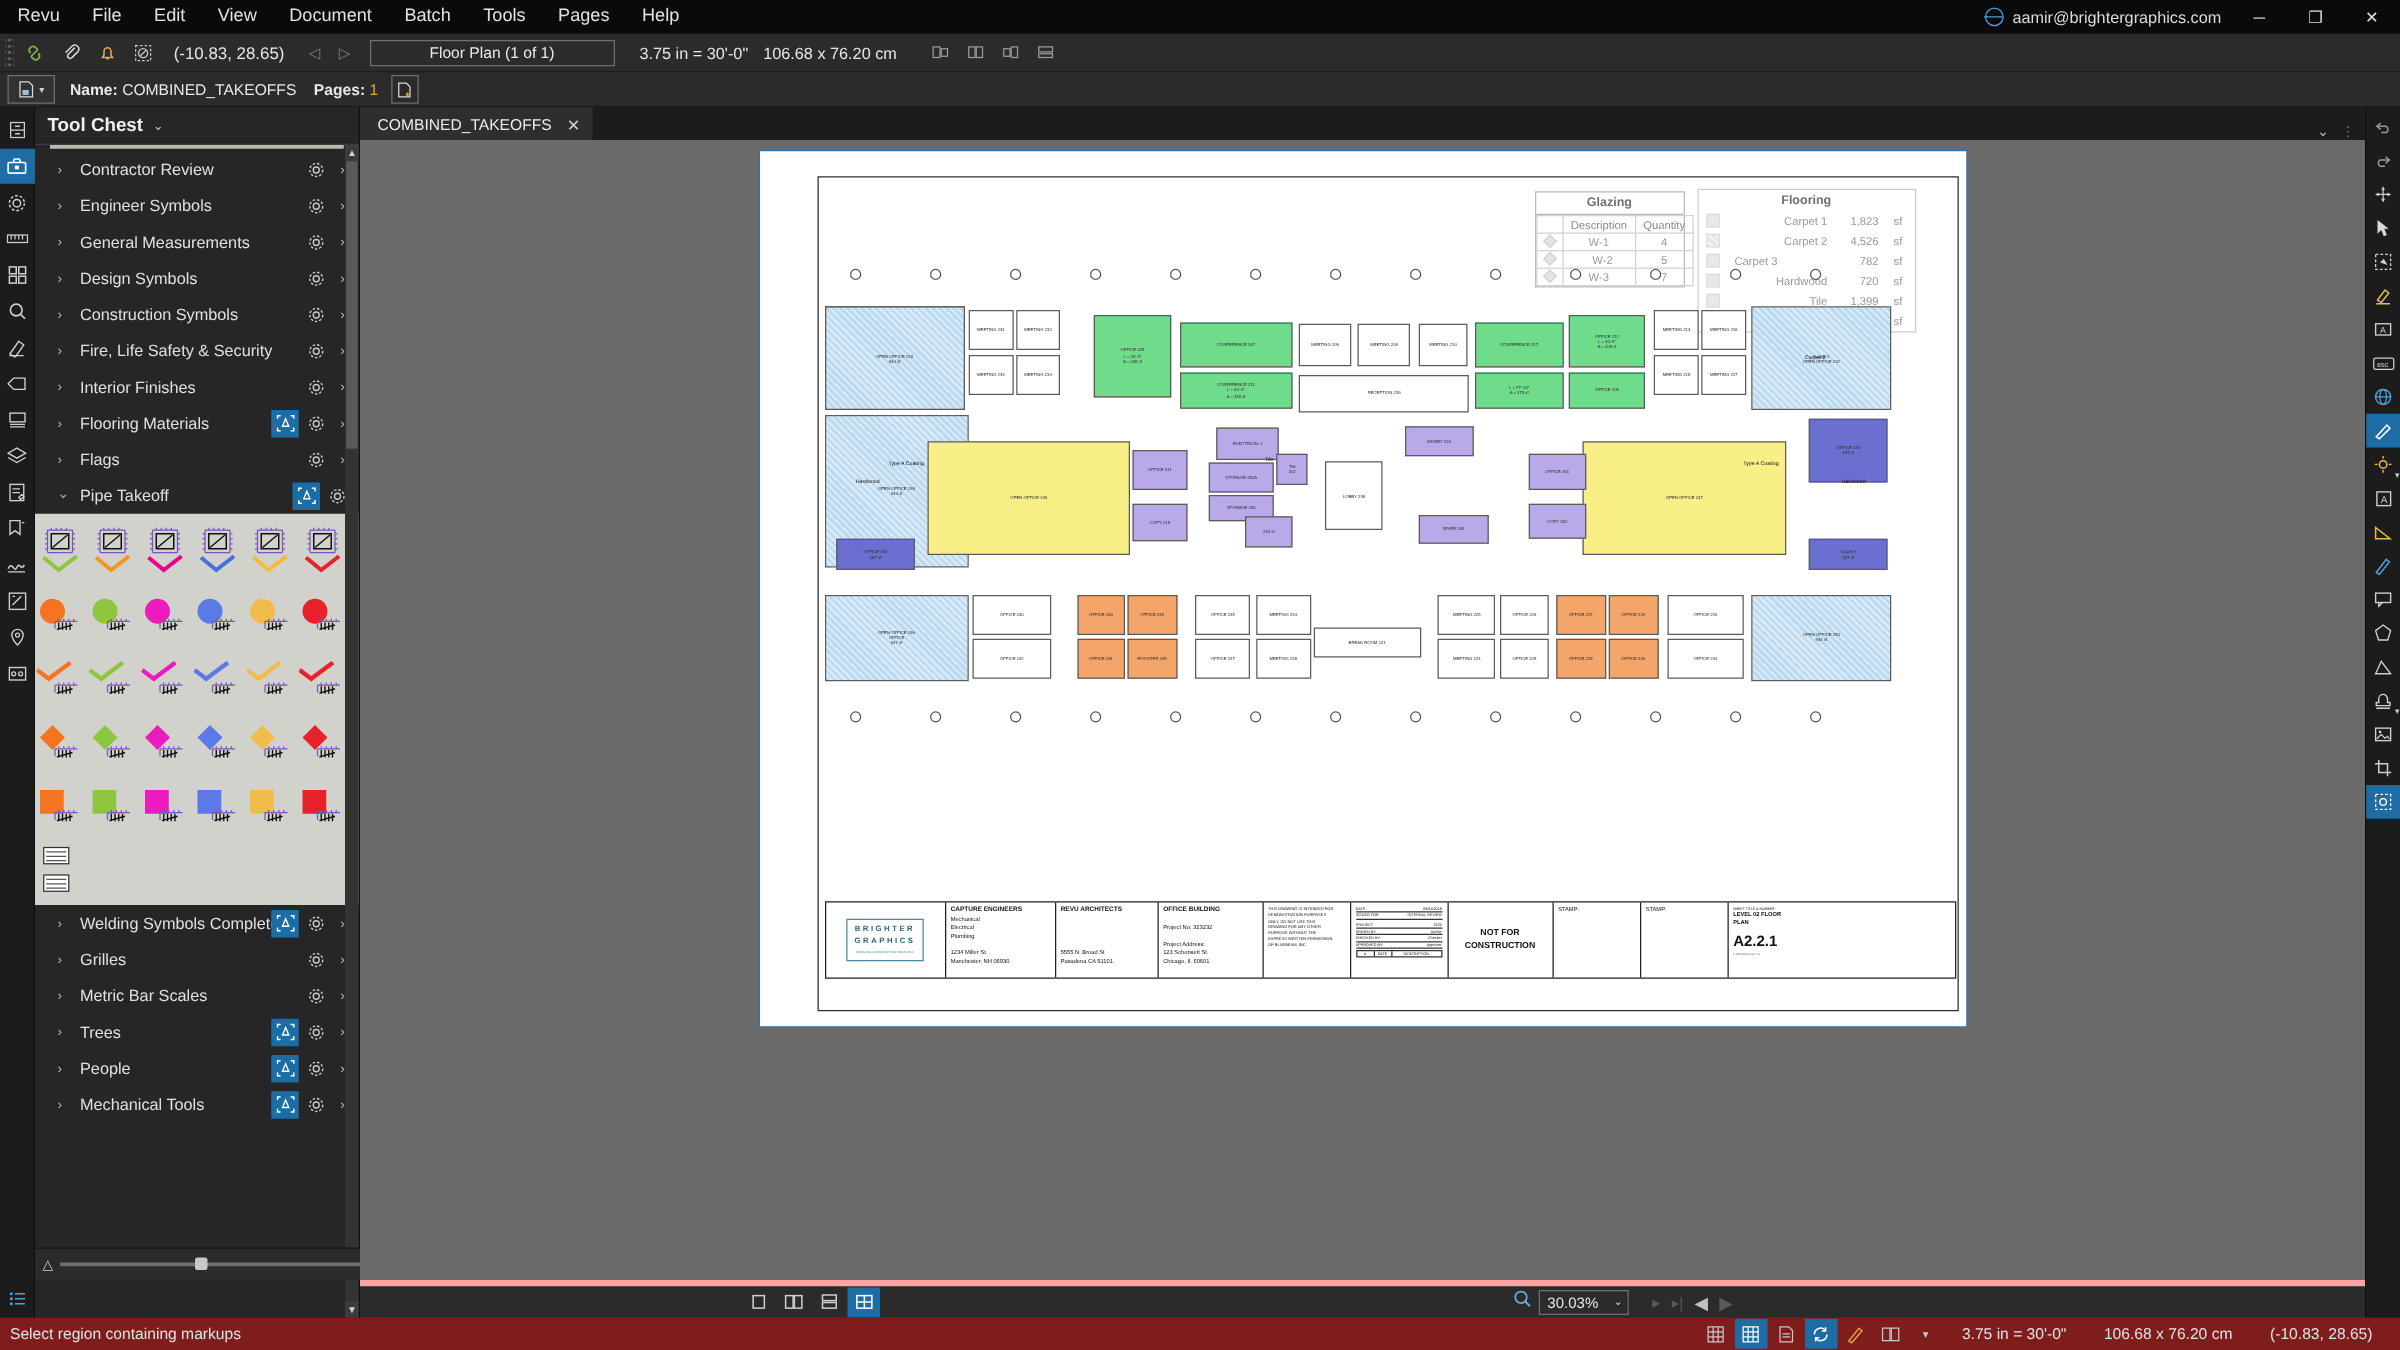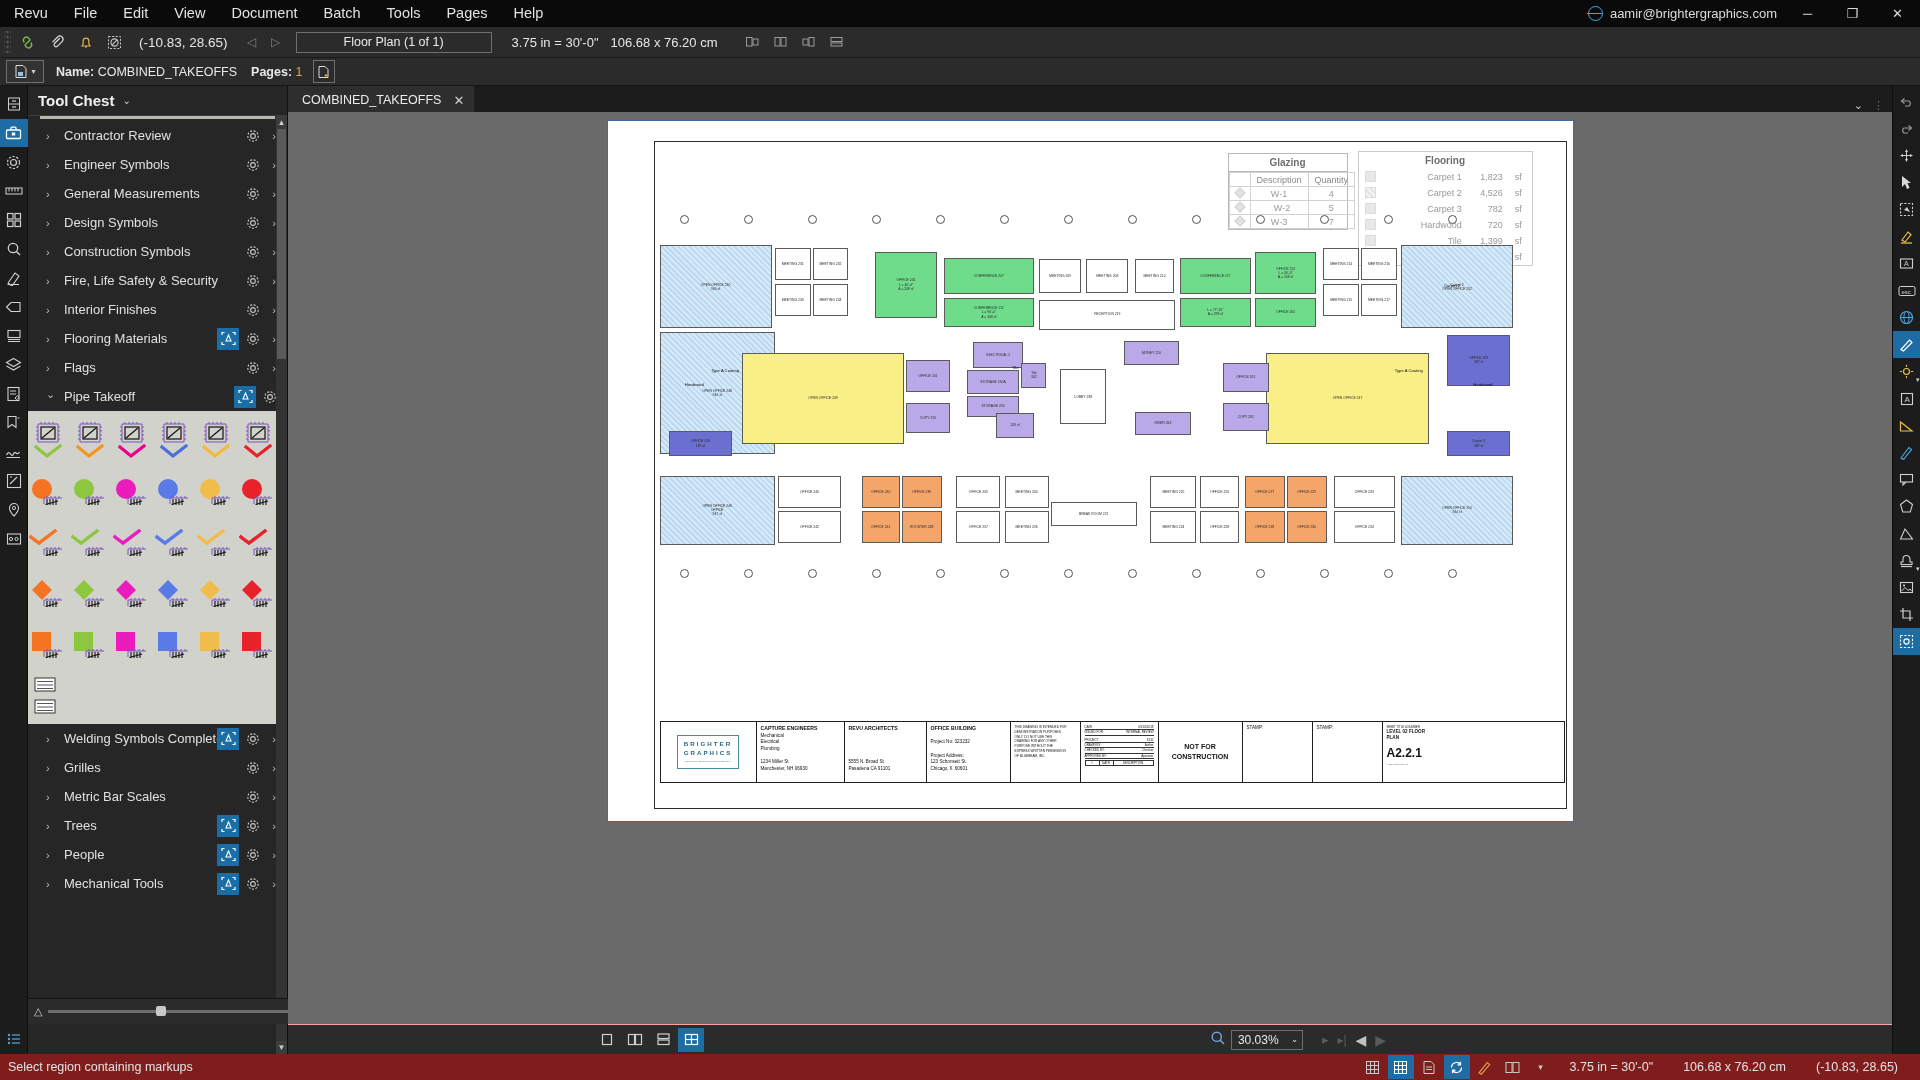--- a/index.html
+++ b/index.html
@@ -98,21 +98,21 @@
 
   
   .rtools { width:28px; background:#1c1c1c; display:flex; flex-direction:column; align-items:center;
             flex:0 0 28px; padding-top:2px; border-left:1px solid #0e0e0e;}
   .rtools .ri { width:28px; height:27px; display:flex; align-items:center; justify-content:center; position:relative;}
   .rtools .ri.active { background:#1d6ca3; }
   .rtools .cv{ position:absolute; right:1px; bottom:1px; font-size:7px; color:#cfcfcf;}
 
   
   .docbottom { height:30px; background:#2b2b2b; display:flex; align-items:center; flex:0 0 30px;
-               border-top:1px solid #fca5a5; }
+               border-top:5px solid #fca5a5; }
   .vbtns { display:flex; margin-left:306px; gap:2px;}
   .vb { width:26px; height:24px; display:flex; align-items:center; justify-content:center;}
   .vb.active{ background:#1d6ca3;}
   .zoomwrap { display:flex; align-items:center; gap:5px; margin-left:auto; margin-right:auto;}
   .zsel { width:72px; height:20px; background:#2b2b2b; border:1px solid #6f6f6f; color:#e8e8e8;
           font-size:12px; display:flex; align-items:center; padding-left:6px; position:relative;}
   .zsel .cv{ position:absolute; right:4px; font-size:8px;}
   .playbtns{ display:flex; align-items:center; gap:9px; margin-left:14px;}
 
   
@@ -1519,21 +1519,21 @@
                     <td style="border: none;">sf</td>
                   </tr>
                   <tr>
                     <td style="border: none; width: 16px;"><span class="sw" style="background:repeating-linear-gradient(45deg,#e4e4e4 0 2px,#f4f4f4 2px 4px);"></span></td>
                     <td style="border: none; text-align: right;">Carpet 2</td>
                     <td style="border: none; text-align: right;">4,526</td>
                     <td style="border: none;">sf</td>
                   </tr>
                   <tr>
                     <td style="border: none; width: 16px;"><span class="sw"></span></td>
-                    <td style="border: none; text-align: right;">Carpet 3</td>
+                    <td style="border: none; text-align: left;">Carpet 3</td>
                     <td style="border: none; text-align: right;">782</td>
                     <td style="border: none;">sf</td>
                   </tr>
                   <tr>
                     <td style="border: none; width: 16px;"><span class="sw"></span></td>
                     <td style="border: none; text-align: right;">Hardwood</td>
                     <td style="border: none; text-align: right;">720</td>
                     <td style="border: none;">sf</td>
                   </tr>
                   <tr>

